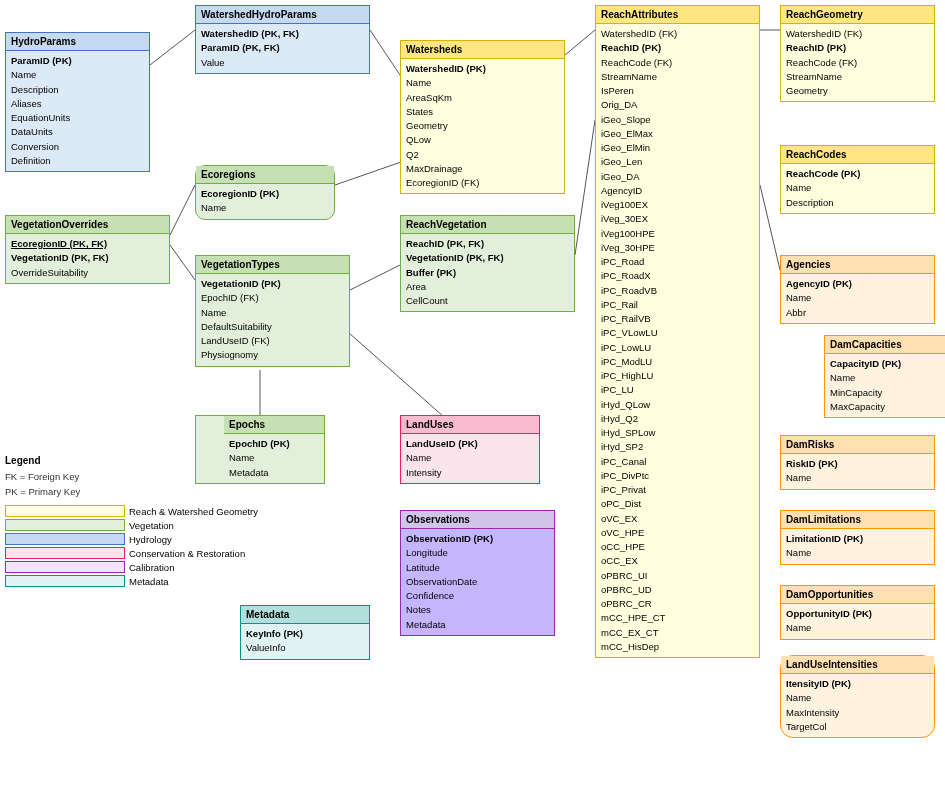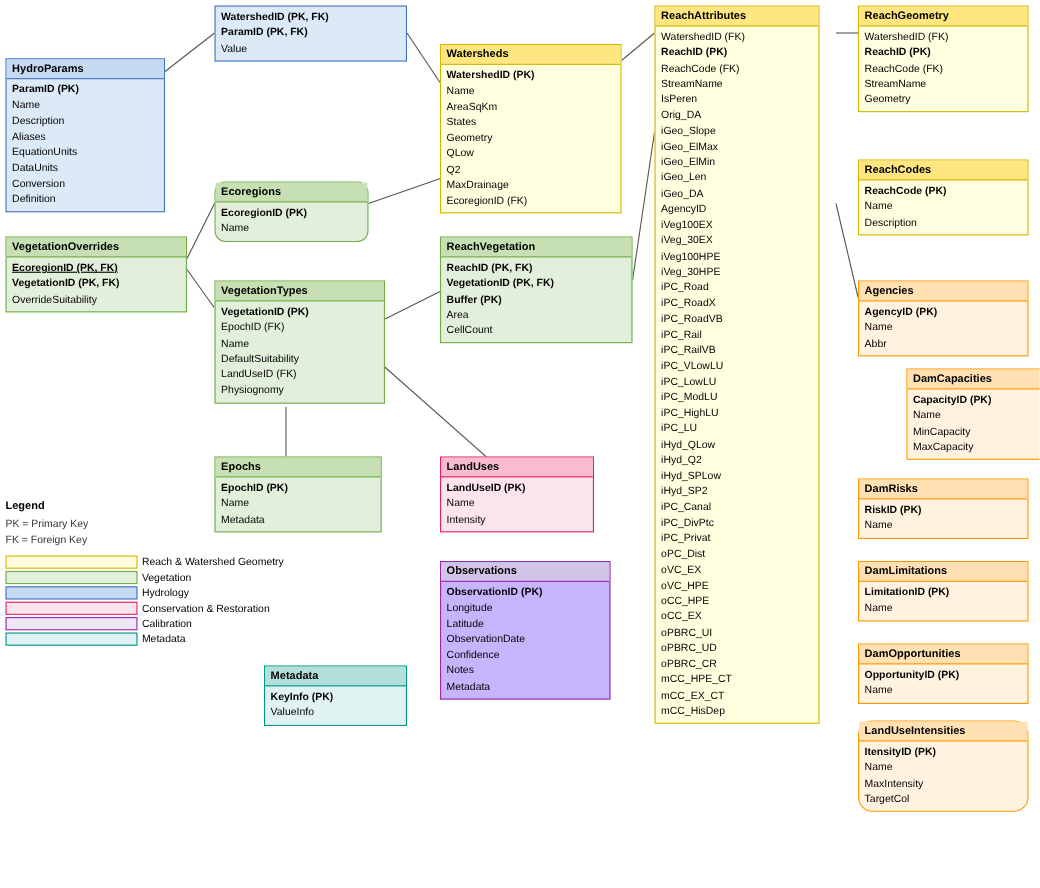--- a/index.html
+++ b/index.html
@@ -113,21 +113,21 @@
     <line x1="470" y1="440" x2="340" y2="325" stroke="#555" stroke-width="1"></line>
 
     <line x1="575" y1="255" x2="595" y2="120" stroke="#555" stroke-width="1"></line>
 
     <line x1="760" y1="185" x2="780" y2="270" stroke="#555" stroke-width="1"></line>
 
     <line x1="450" y1="145" x2="335" y2="185" stroke="#555" stroke-width="1"></line>
   </svg>
 
   <div id="entities-container">
-      <div class="entity-box blue-box" style="left: 5px; top: 53px; width: 145px;">
+      <div class="entity-box blue-box" style="left: 5px; top: 32px; width: 145px;">
         <div class="entity-header">HydroParams</div>
         <div class="entity-body">
           <div style="font-weight: bold;">ParamID (PK)</div>
           <div>Name</div>
           <div>Description</div>
           <div>Aliases</div>
           <div>EquationUnits</div>
           <div>DataUnits</div>
           <div>Conversion</div>
           <div>Definition</div>
@@ -135,20 +135,21 @@
       </div>
       <div class="entity-box green-box" style="left: 5px; top: 215px; width: 165px;">
         <div class="entity-header">VegetationOverrides</div>
         <div class="entity-body">
           <div style="font-weight: bold; text-decoration: underline;">EcoregionID (PK, FK)</div>
           <div style="font-weight: bold;">VegetationID (PK, FK)</div>
           <div>OverrideSuitability</div>
         </div>
       </div>
       <div class="entity-box blue-box" style="left: 195px; top: 5px; width: 175px;">
+        <div class="entity-header">WatershedHydroParams</div>
         <div class="entity-body">
           <div style="font-weight: bold;">WatershedID (PK, FK)</div>
           <div style="font-weight: bold;">ParamID (PK, FK)</div>
           <div>Value</div>
         </div>
       </div>
       <div class="entity-box green-box" style="left: 195px; top: 165px; width: 140px; border-radius: 10px;">
         <div class="entity-header">Ecoregions</div>
         <div class="entity-body">
           <div style="font-weight: bold;">EcoregionID (PK)</div>
@@ -159,21 +160,21 @@
         <div class="entity-header">VegetationTypes</div>
         <div class="entity-body">
           <div style="font-weight: bold;">VegetationID (PK)</div>
           <div>EpochID (FK)</div>
           <div>Name</div>
           <div>DefaultSuitability</div>
           <div>LandUseID (FK)</div>
           <div>Physiognomy</div>
         </div>
       </div>
-      <div class="entity-box green-box" style="left: 195px; top: 415px; width: 152px;">
+      <div class="entity-box green-box" style="left: 195px; top: 415px; width: 130px; padding-left: 28px;">
         <div class="entity-header">Epochs</div>
         <div class="entity-body">
           <div style="font-weight: bold;">EpochID (PK)</div>
           <div>Name</div>
           <div>Metadata</div>
         </div>
       </div>
       <div class="entity-box yellow-box" style="left: 400px; top: 40px; width: 165px;">
         <div class="entity-header">Watersheds</div>
         <div class="entity-body">
@@ -218,21 +219,21 @@
           <div>Metadata</div>
         </div>
       </div>
       <div class="entity-box teal-box" style="left: 240px; top: 605px; width: 130px;">
         <div class="entity-header">Metadata</div>
         <div class="entity-body">
           <div style="font-weight: bold;">KeyInfo (PK)</div>
           <div>ValueInfo</div>
         </div>
       </div>
-      <div class="entity-box yellow-box" style="left: 595px; top: 5px; width: 150px;">
+      <div class="entity-box yellow-box" style="left: 595px; top: 5px; width: 165px;">
         <div class="entity-header">ReachAttributes</div>
         <div class="entity-body">
           <div>WatershedID (FK)</div>
           <div style="font-weight: bold;">ReachID (PK)</div>
           <div>ReachCode (FK)</div>
           <div>StreamName</div>
           <div>IsPeren</div>
           <div>Orig_DA</div>
           <div>iGeo_Slope</div>
           <div>iGeo_ElMax</div>
@@ -336,22 +337,22 @@
           <div style="font-weight: bold;">ItensityID (PK)</div>
           <div>Name</div>
           <div>MaxIntensity</div>
           <div>TargetCol</div>
         </div>
       </div>
     </div>
 
   <div class="legend">
     <div class="legend-title">Legend</div>
+    <div class="legend-text">FK = Foreign Key</div>
     <div class="legend-text">PK = Primary Key</div>
-    <div class="legend-text">FK = Foreign Key</div>
     <div style="margin-top:6px;" id="legend-items-container">
         <div class="legend-item">
           <div class="legend-color" style="background:#ffffe0;border-color:#d4b400;"></div>
           <span>Reach &amp; Watershed Geometry</span>
         </div>
         <div class="legend-item">
           <div class="legend-color" style="background:#e2efda;border-color:#70ad47;"></div>
           <span>Vegetation</span>
         </div>
         <div class="legend-item">

